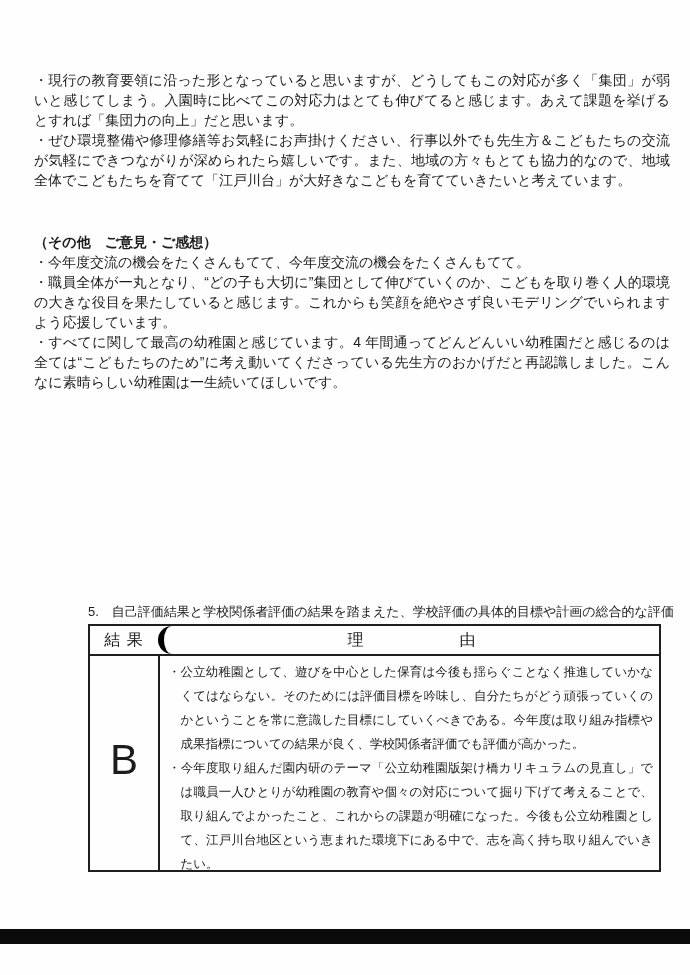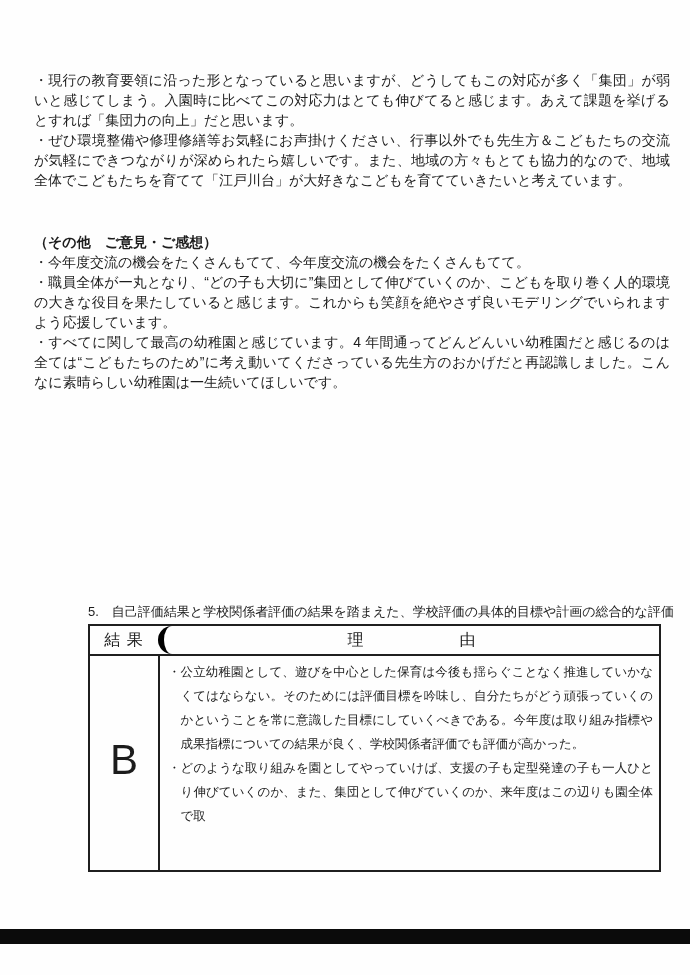--- a/index.html
+++ b/index.html
@@ -111,19 +111,20 @@
   </section>
 
   <div class="sec5-heading">5.　自己評価結果と学校関係者評価の結果を踏まえた、学校評価の具体的目標や計画の総合的な評価</div>
 
   <div class="eval-table">
     <div class="th-result">結 果</div>
     <div class="th-reason">理　　　　　　由</div>
     <div class="td-result">B</div>
     <div class="td-reason">
       <p>・公立幼稚園として、遊びを中心とした保育は今後も揺らぐことなく推進していかなくてはならない。そのためには評価目標を吟味し、自分たちがどう頑張っていくのかということを常に意識した目標にしていくべきである。今年度は取り組み指標や成果指標についての結果が良く、学校関係者評価でも評価が高かった。</p>
+      <p>・今年度取り組んだ園内研のテーマ「公立幼稚園版架け橋カリキュラムの見直し」では職員一人ひとりが幼稚園の教育や個々の対応について掘り下げて考えることで、取り組んでよかったこと、これからの課題が明確になった。今後も公立幼稚園として、江戸川台地区という恵まれた環境下にある中で、志を高く持ち取り組んでいきたい。</p>
       <p>・どのような取り組みを園としてやっていけば、支援の子も定型発達の子も一人ひとり伸びていくのか、また、集団として伸びていくのか、来年度はこの辺りも園全体で取</p>
     </div>
   </div>
 
   <div class="scan-bar" style="background: rgb(11, 11, 11);"></div>
 
 </div>
 
 </body></html>

